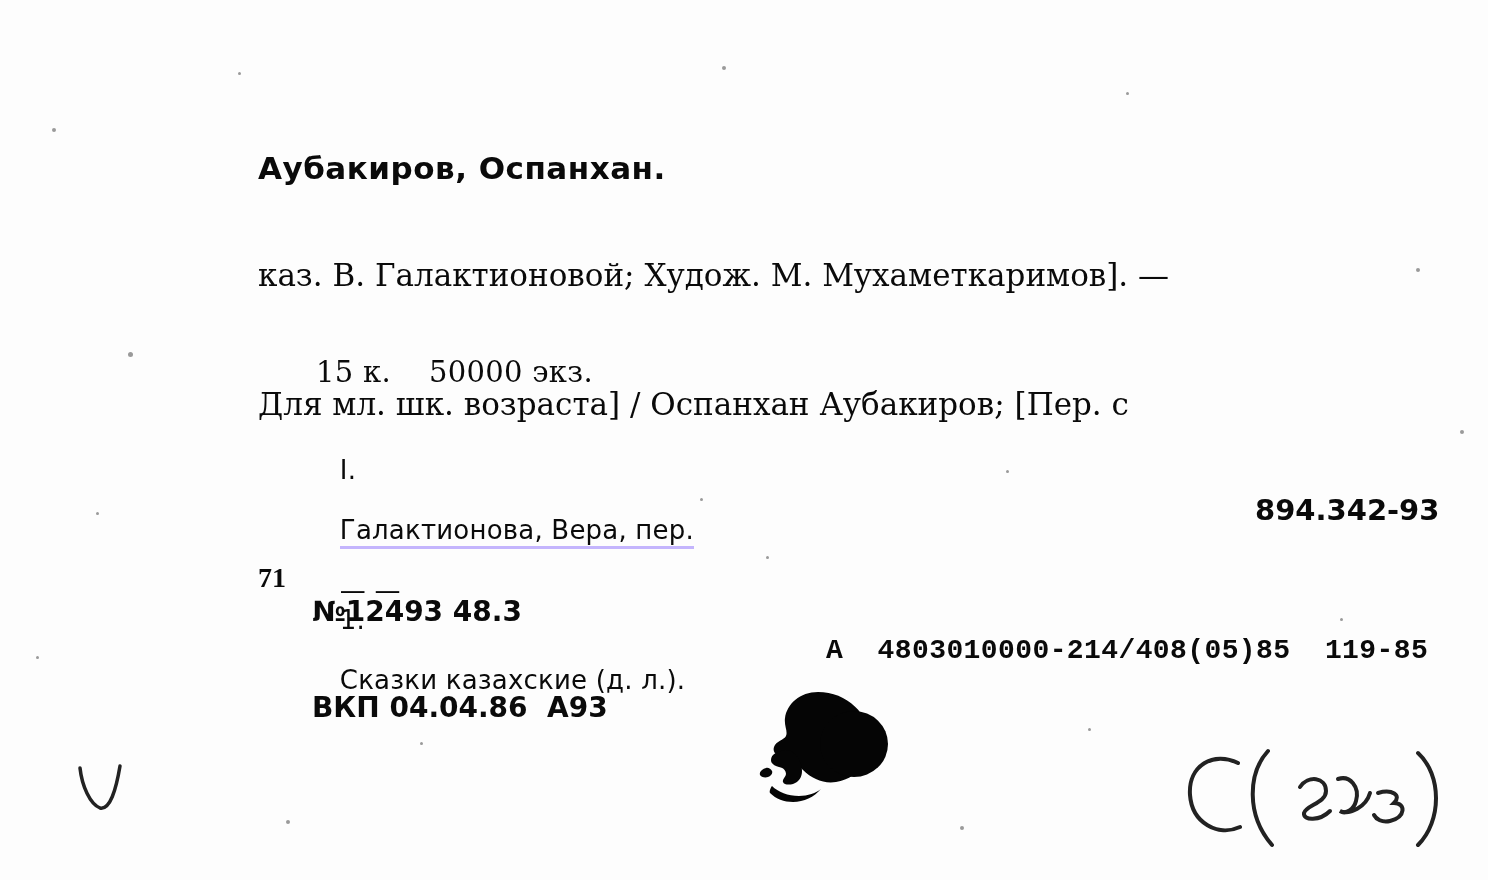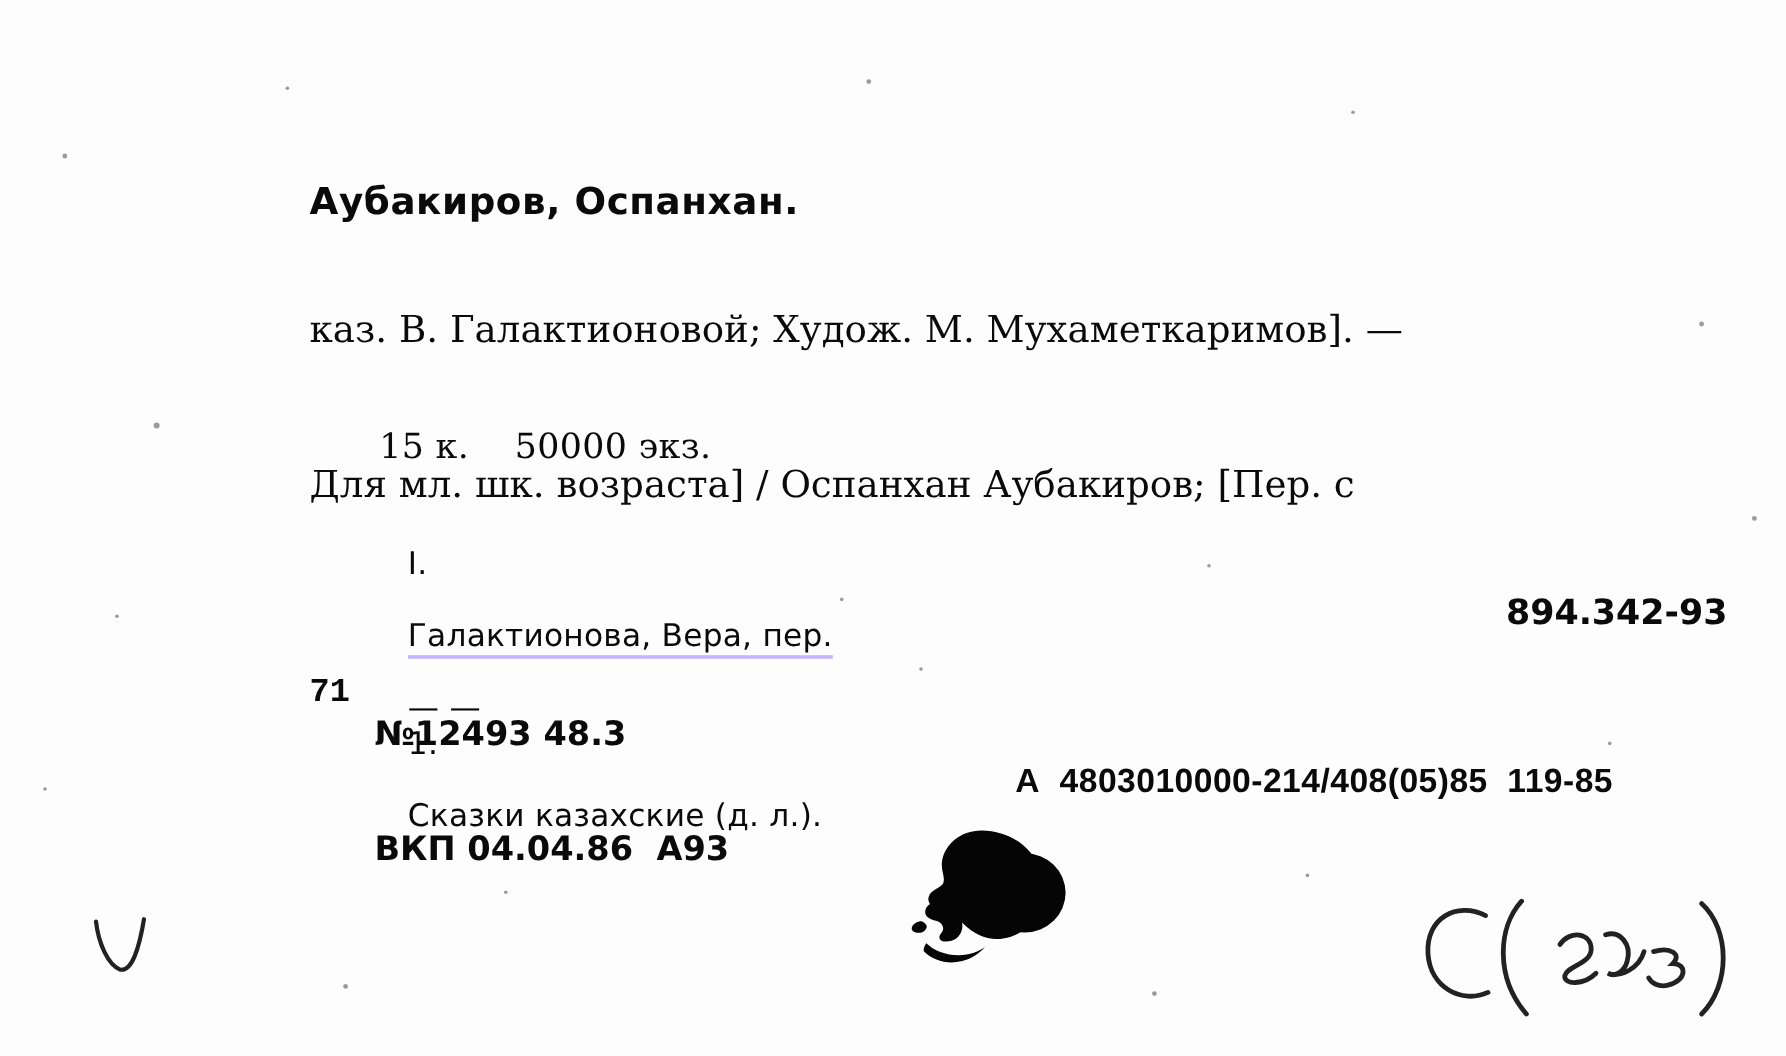--- a/index.html
+++ b/index.html
@@ -81,39 +81,39 @@
     top: 493px;
     font-family: "DejaVu Sans", sans-serif;
     font-weight: bold;
     font-size: 29px;
   }
 
   
   .ctrl-71 {
     left: 258px;
     top: 562px;
-    font-family: Liberation Mono, monospace;
+    font-family: Liberation Serif, serif;
     font-weight: bold;
     font-size: 28px;
   }
   .ctrl-block {
     left: 312px;
     top: 532px;
     font-family: "DejaVu Sans", sans-serif;
     font-weight: bold;
     font-size: 28px;
     line-height: 32px;
   }
   .ctrl-block .ln { display: block; white-space: pre; }
 
   
   .printer {
-    left: 846px;
+    left: 826px;
     top: 635px;
-    font-family: Liberation Sans, sans-serif;
+    font-family: Liberation Mono, monospace;
     font-weight: bold;
     font-size: 28px;
     letter-spacing: 0.4px;
   }
 
   
   .blot-wrap {
     position: absolute;
     left: 730px;
     top: 690px;

